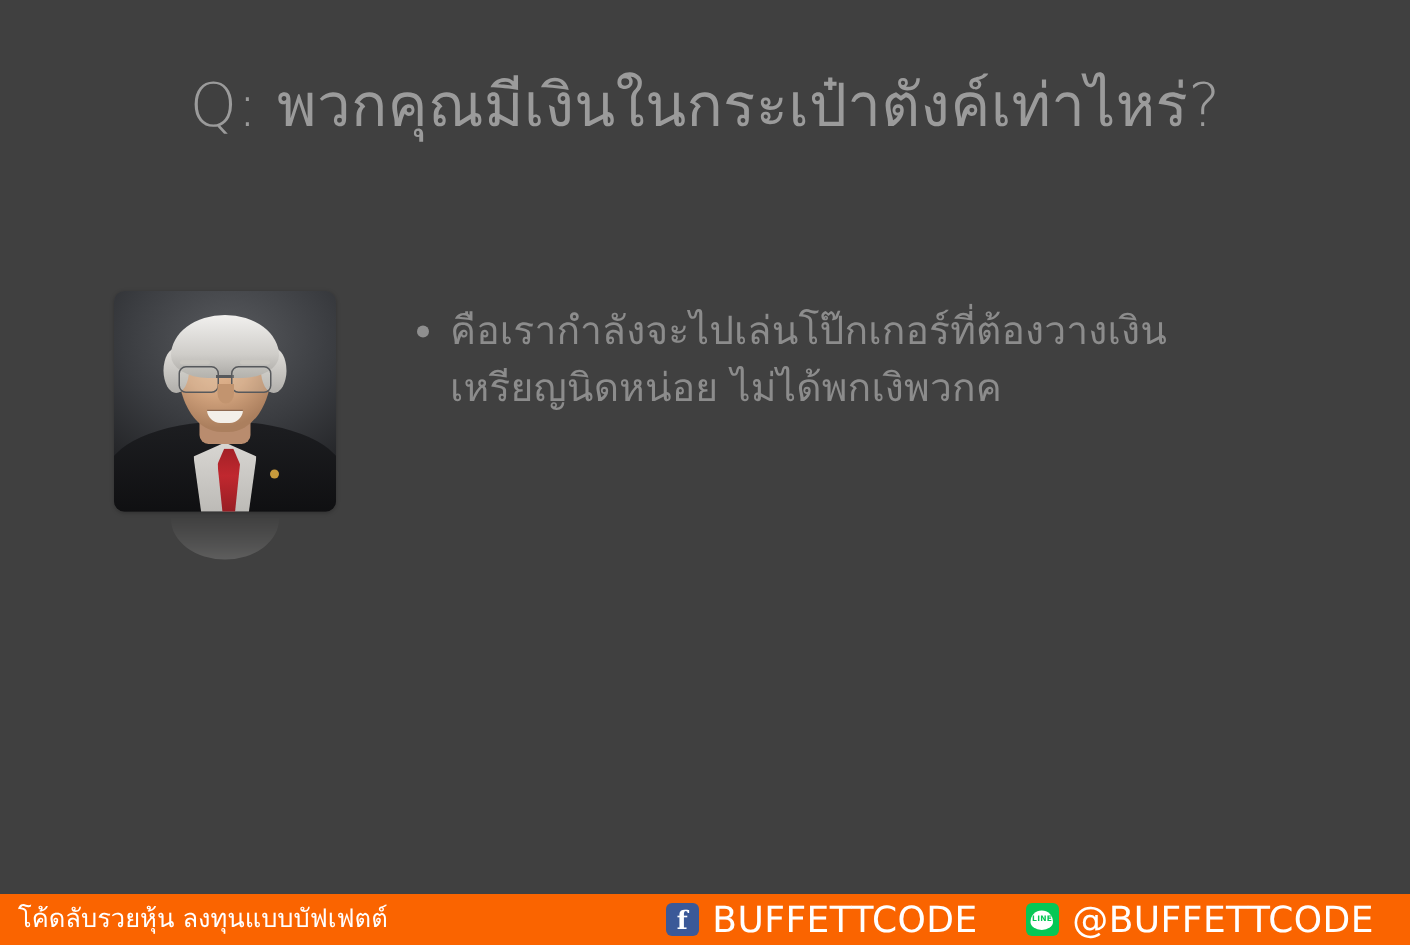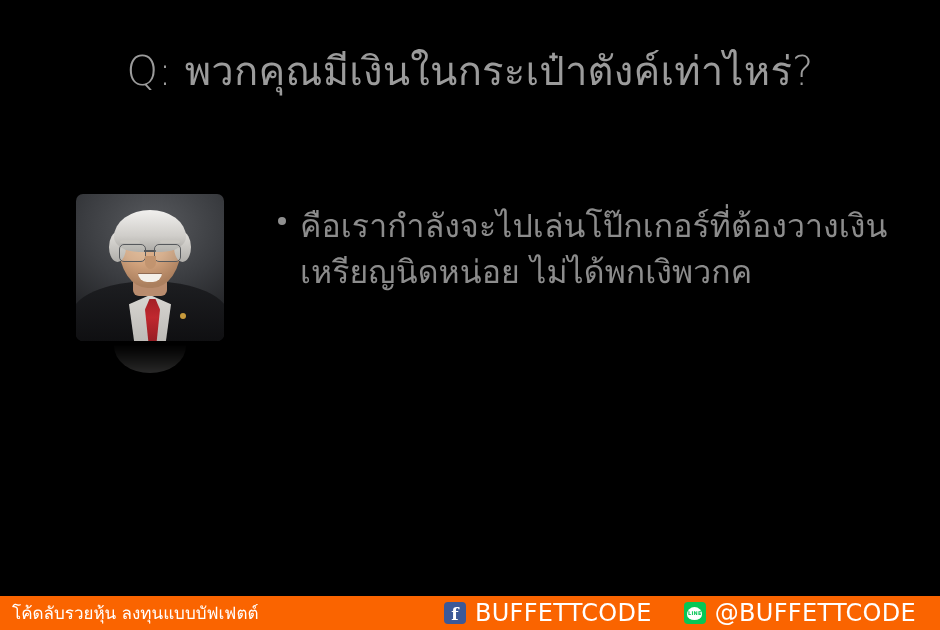--- a/index.html
+++ b/index.html
@@ -13,21 +13,21 @@
     position: relative;
     overflow: hidden;
     font-family: "DejaVu Sans", "Liberation Sans", sans-serif;
     -webkit-font-smoothing: antialiased;
   }
 
   
   .slide {
     position: absolute;
     inset: 0;
-    background: #000000;
+    background: #404040;
     text-decoration: underline;
   }
 
   
   .slide-title {
     position: absolute;
     left: 0;
     top: 46px;
     width: 940px;
     text-align: center;
@@ -208,21 +208,21 @@
   .bullet-dot {
     flex: 0 0 auto;
     width: 8px;
     height: 8px;
     border-radius: 50%;
     background: #8f8f8f;
     margin-top: 14px;
   }
   .bullet-text {
     font-family: "DejaVu Sans", "Liberation Sans", sans-serif;
-    font-size: 32px;
+    font-size: 26px;
     font-weight: 300;
     line-height: 1.45;
     color: #8c8c8c;
     letter-spacing: 0.1px;
   }
   .bullet-text .line { display: block; white-space: nowrap; }
 
   
   .footer {
     position: absolute;

